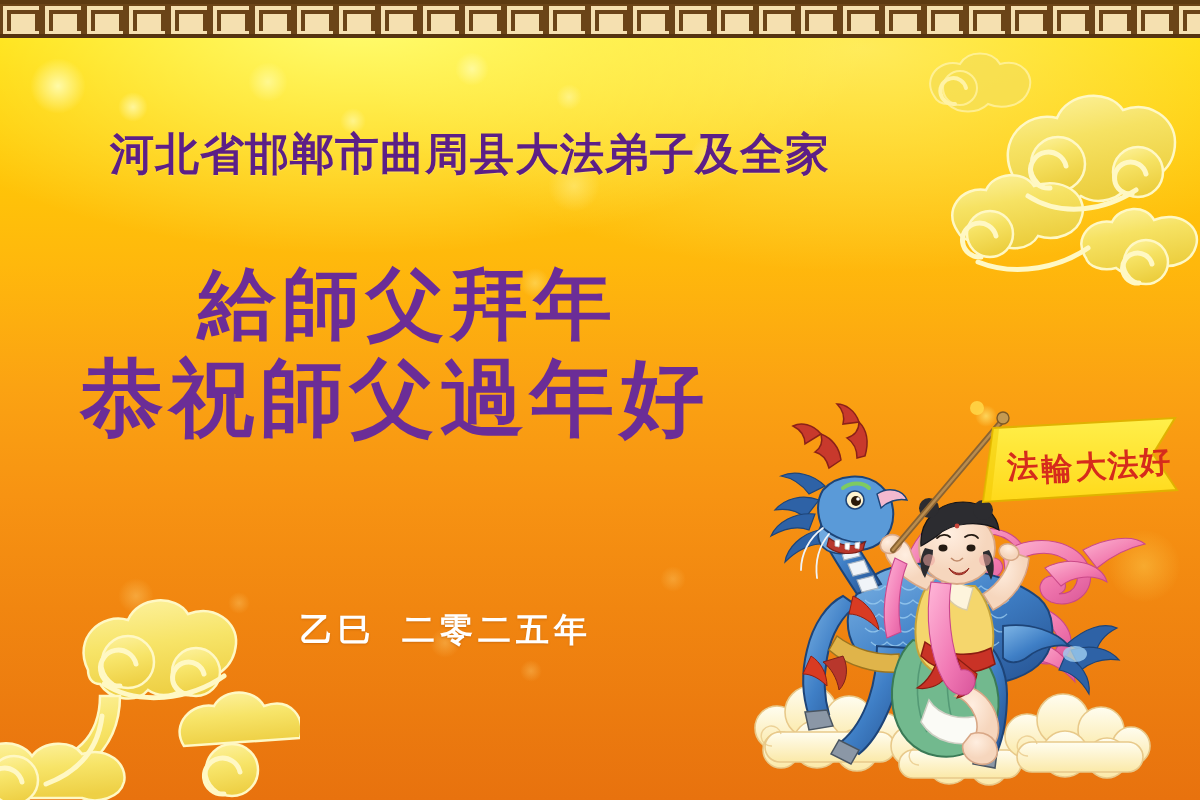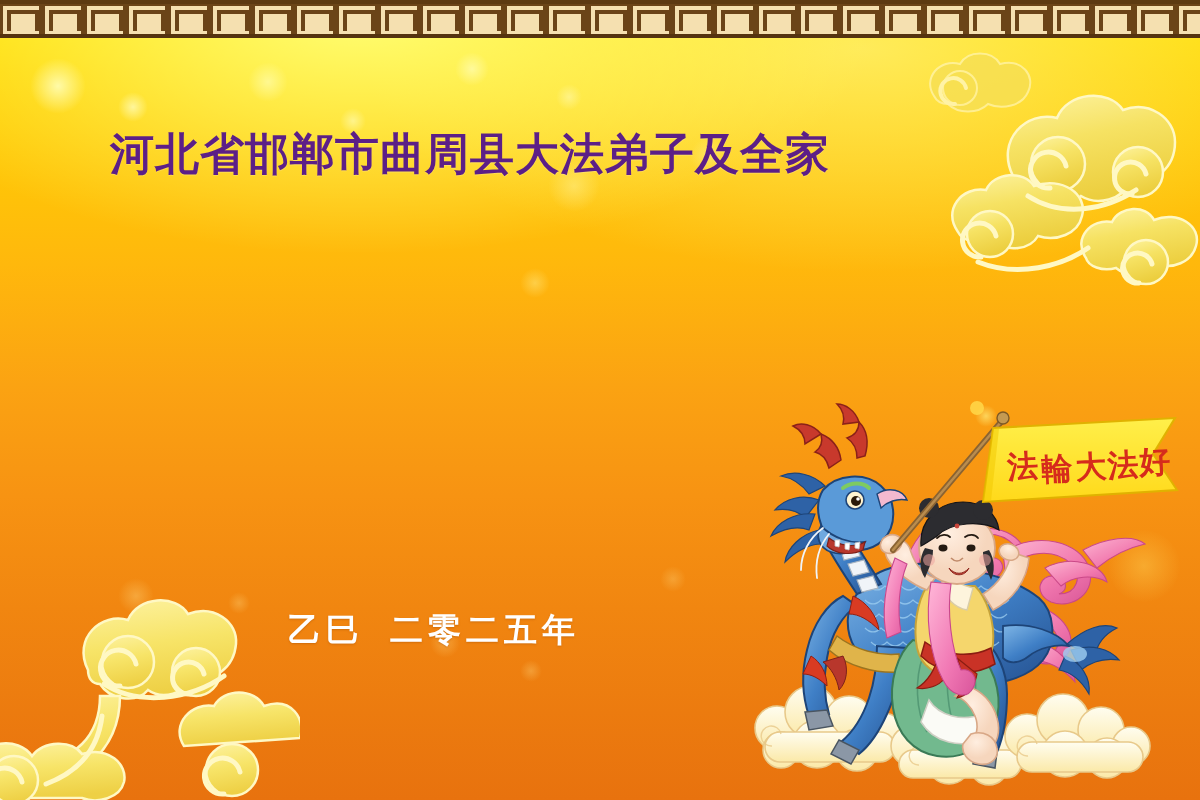--- a/index.html
+++ b/index.html
@@ -51,21 +51,21 @@
     text-align:center;
   }
   .greet .l1{
     font-size:78px;line-height:92px;letter-spacing:6px;
     padding-left:26px;
   }
   .greet .l2{
     font-size:84px;line-height:96px;letter-spacing:6px;
   }
   .datestamp{
-    position:absolute;left:288px;top:608px;
+    position:absolute;left:300px;top:608px;
     color:#ffffff;font-size:33px;letter-spacing:5px;font-weight:bold;
     text-shadow:0 1px 2px rgba(150,70,0,.35);
     white-space:nowrap;
   }
   .datestamp .gz{margin-right:26px;}
 
   
   .illus{position:absolute;left:745px;top:398px;width:440px;height:402px;}
 </style>
 </head>
@@ -195,20 +195,24 @@
       <path d="M234 90 a16 16 0 1 0 -14 20"></path>
       <path d="M52 198 a18 18 0 1 0 -16 22"></path>
       <path d="M270 188 a18 18 0 1 0 -16 22"></path>
       <path d="M134 100 c34 22 86 16 120 -8"></path>
       <path d="M132 132 c-4 34 -24 56 -56 68"></path>
     </g>
   </svg>
 
   <div class="headline">河北省邯郸市曲周县大法弟子及全家</div>
 
+  <div class="greet">
+    <div class="l1">給師父拜年</div>
+    <div class="l2">恭祝師父過年好</div>
+  </div>
 
   <div class="datestamp">
     <span class="gz">乙巳</span><span>二零二五年</span>
   </div>
 
   <svg class="illus" viewBox="0 0 440 402">
     <defs>
       <linearGradient id="scale" x1="0" y1="0" x2="1" y2="1">
         <stop offset="0%" stop-color="#7fb6e6"></stop>
         <stop offset="50%" stop-color="#3f7fc6"></stop>

